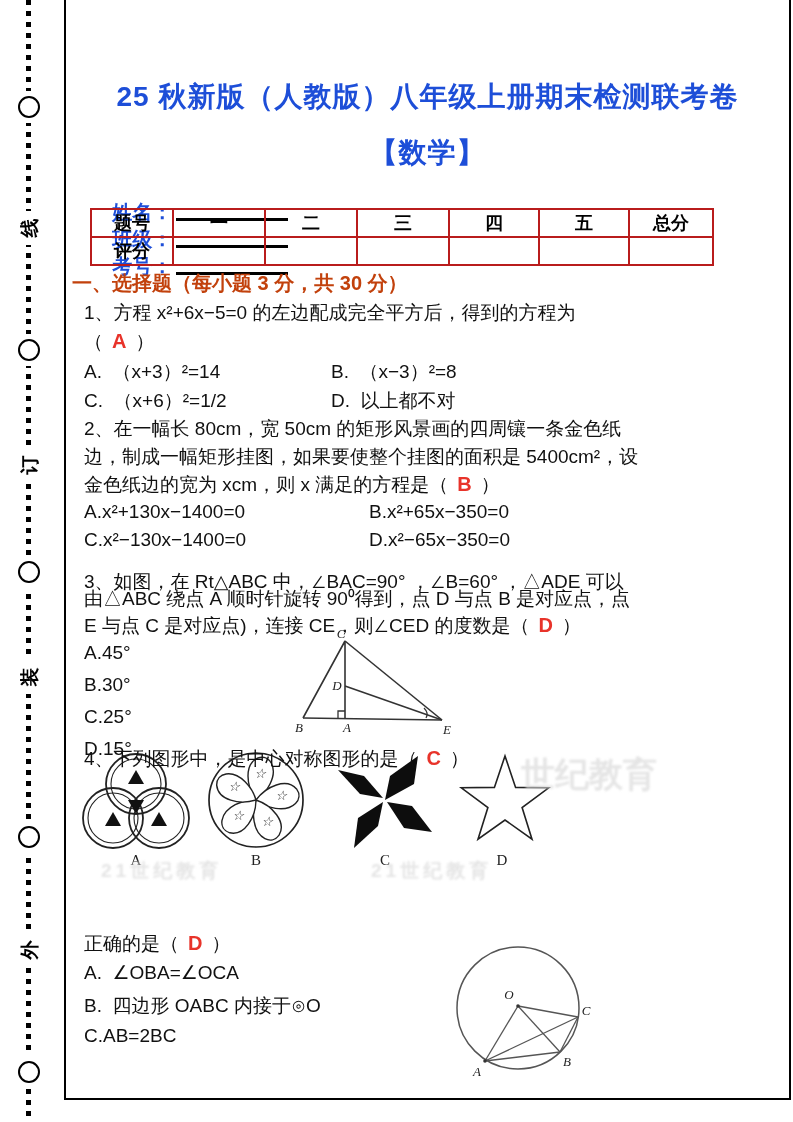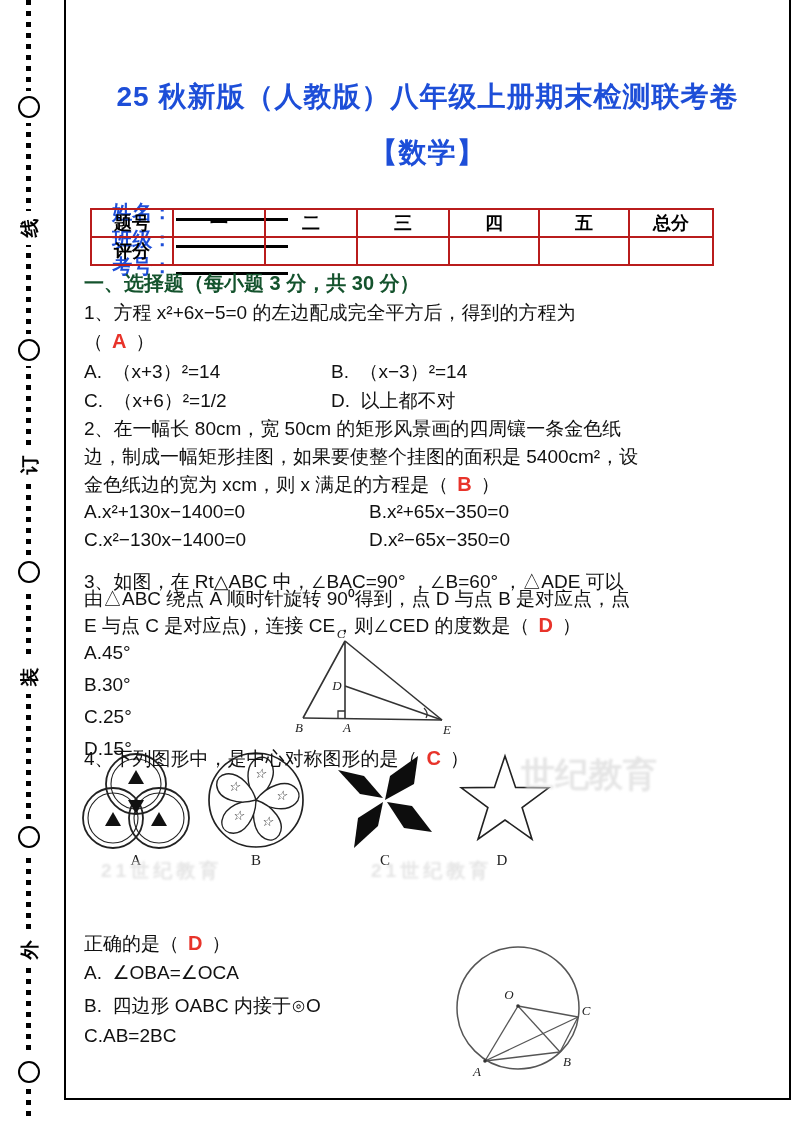--- a/index.html
+++ b/index.html
@@ -33,21 +33,21 @@
     margin:0 14px 0 4px;vertical-align:-2px;}
   .blank:last-child{margin-right:0;}
 
   
   table.score{position:absolute;left:24px;top:208px;border-collapse:collapse;
     table-layout:fixed;width:622px;}
   table.score td{border:2px solid #b91c1c;height:26px;text-align:center;
     font-size:18px;font-weight:600;font-family:"Liberation Serif",serif;color:#000;padding:0;}
 
   
-  .sec{left:18px;font-size:20px;font-weight:bold;color:#14532d;}
+  .sec{left:6px;font-size:20px;font-weight:bold;color:#c2410c;}
   .line{left:18px;font-size:19px;color:#111;}
   .ans{color:var(--ans-red,#e8332a);font-weight:bold;margin:0 9px;font-size:20px;}
   .col2 .c1{display:inline-block;}
   .q1 .c1{width:247px;}
   .q2 .c1{width:285px;}
 
   
   svg text{font-family:"Liberation Serif",serif;font-style:italic;font-size:13px;fill:#222;}
   .figlabel{font-style:normal !important;font-size:15px !important;}
 
@@ -131,21 +131,21 @@
       <td></td>
       <td></td>
     </tr>
   </tbody>
       </table>
 
   <div class="abs sec" style="top:270px;">一、选择题（每小题 3 分，共 30 分）</div>
 
   <div class="abs line" style="top:300px;">1、方程 x²+6x−5=0 的左边配成完全平方后，得到的方程为</div>
   <div class="abs line" style="top:329px;"><span>（</span><span class="ans">A</span><span>）</span></div>
-  <div class="abs line col2 q1" style="top:359px;"><span class="c1">A.  （x+3）²=14</span><span>B.  （x−3）²=14</span></div>
+  <div class="abs line col2 q1" style="top:359px;"><span class="c1">A.  （x+3）²=14</span><span>B.  （x−3）²=8</span></div>
   <div class="abs line col2 q1" style="top:388px;"><span class="c1">C.  （x+6）²=1/2</span><span>D.  以上都不对</span></div>
 
   <div class="abs line" style="top:416px;">2、在一幅长 80cm，宽 50cm 的矩形风景画的四周镶一条金色纸</div>
   <div class="abs line" style="top:444px;">边，制成一幅矩形挂图，如果要使整个挂图的面积是 5400cm²，设</div>
   <div class="abs line" style="top:472px;"><span>金色纸边的宽为 xcm，则 x 满足的方程是（</span><span class="ans">B</span><span>）</span></div>
   <div class="abs line col2 q2" style="top:501px;"><span class="c1">A.x²+130x−1400=0</span><span>B.x²+65x−350=0</span></div>
   <div class="abs line col2 q2" style="top:529px;"><span class="c1">C.x²−130x−1400=0</span><span>D.x²−65x−350=0</span></div>
 
   <div class="abs line" style="top:569px;">3、如图，在 Rt△ABC 中，∠BAC=90° ，∠B=60° ，△ADE 可以</div>
   <div class="abs line" style="top:585px;">由△ABC 绕点 A 顺时针旋转 90⁰得到，点 D 与点 B 是对应点，点</div>

